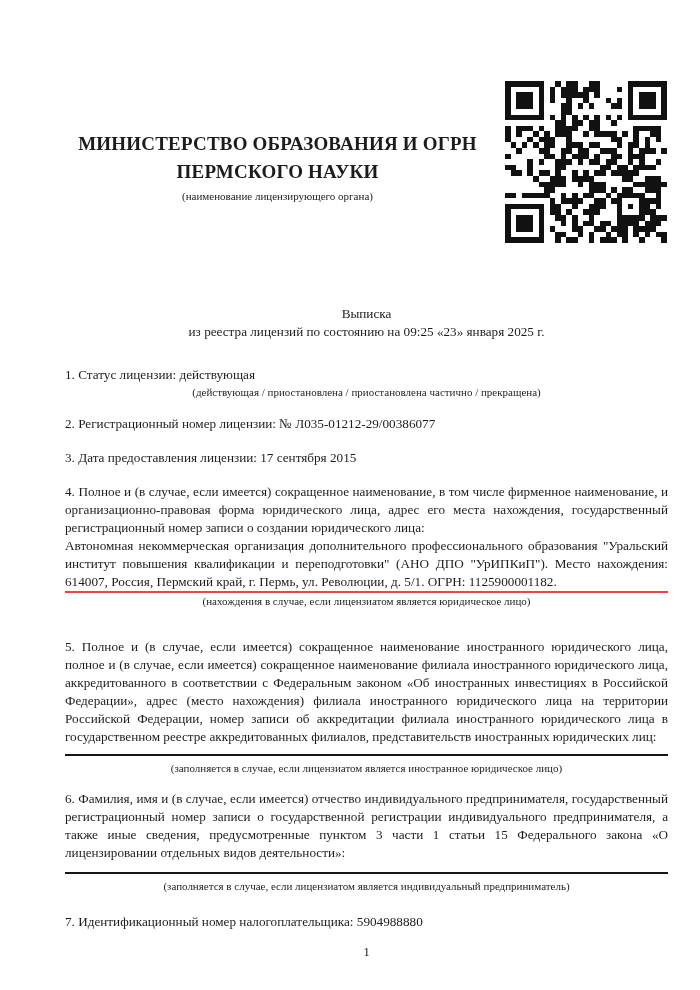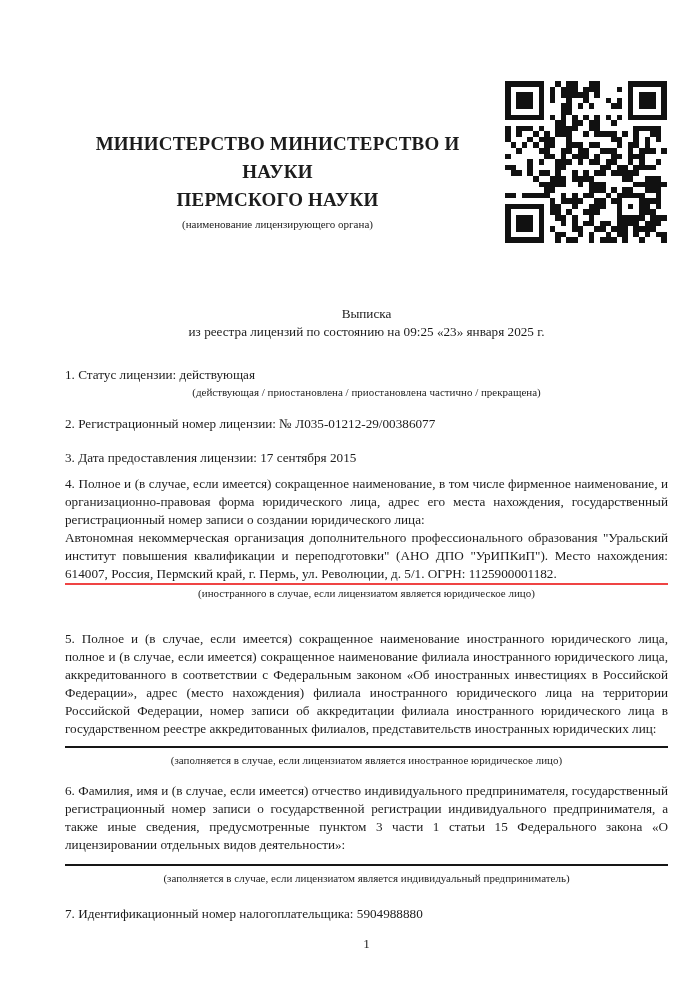--- a/index.html
+++ b/index.html
@@ -39,40 +39,40 @@
   .line-item{white-space:normal;}
   .para{text-align:justify;}
   .value-underlined{border-bottom:2px solid #ef4444;font-family:Liberation Serif, serif;}
   .field-blank{height:0;border-bottom:2px solid #161616;}
   .note{
     font-size:11px;line-height:14px;text-align:center;color:#1e1e1e;
   }
   .mt-note{margin-top:1px;}
   .mt-i2{margin-top:16px;}
   .mt-i3{margin-top:16px;}
-  .mt-i4{margin-top:8px;}
+  .mt-i4{margin-top:16px;}
   .mt-note4{margin-top:1px;}
   .mt-i5{margin-top:30px;}
   .mt-field5{margin-top:8px;}
   .mt-note5{margin-top:5px;}
   .mt-i6{margin-top:15px;}
   .mt-field6{margin-top:10px;}
   .mt-note6{margin-top:5px;}
   .mt-i7{margin-top:20px;}
   .page-number{
     margin-top:12px;text-align:center;font-size:13.2px;line-height:18px;
   }
 </style>
 </head>
 <body>
 
 <div class="page">
 
   <div class="org-block">
-    <div class="org-name">МИНИСТЕРСТВО МИНИСТЕРСТВО И НАУКИ</div>
+    <div class="org-name">МИНИСТЕРСТВО ОБРАЗОВАНИЯ И ОГРН</div>
     <div class="org-name">ПЕРМСКОГО НАУКИ</div>
     <div class="org-caption">(наименование лицензирующего органа)</div>
   </div>
 
   <div class="qr">
     <svg id="qr-svg" width="162" height="162" viewBox="0 0 29 29" shape-rendering="crispEdges" aria-hidden="true">
         <rect x="0" y="0" width="29" height="29" fill="#ffffff"></rect>
         <rect x="0" y="0" width="1" height="1" fill="#111111"></rect>
         <rect x="1" y="0" width="1" height="1" fill="#111111"></rect>
         <rect x="2" y="0" width="1" height="1" fill="#111111"></rect>
@@ -506,21 +506,21 @@
 
     <div class="line-item">1. Статус лицензии: действующая</div>
     <div class="note mt-note">(действующая / приостановлена / приостановлена частично / прекращена)</div>
 
     <div class="line-item mt-i2">2. Регистрационный номер лицензии: № Л035-01212-29/00386077</div>
 
     <div class="line-item mt-i3">3. Дата предоставления лицензии: 17 сентября 2015</div>
 
     <div class="para mt-i4">4. Полное и (в случае, если имеется) сокращенное наименование, в том числе фирменное наименование, и организационно-правовая форма юридического лица, адрес его места нахождения, государственный регистрационный номер записи о создании юридического лица:</div>
     <div class="para value-underlined">Автономная некоммерческая организация дополнительного профессионального образования "Уральский институт повышения квалификации и переподготовки" (АНО ДПО "УрИПКиП"). Место нахождения: 614007, Россия, Пермский край, г. Пермь, ул. Революции, д. 5/1. ОГРН: 1125900001182.</div>
-    <div class="note mt-note4">(иностранного в случае, если лицензиатом является юридическое лицо)</div>
+    <div class="note mt-note4">(нахождения в случае, если лицензиатом является юридическое лицо)</div>
 
     <div class="para mt-i5">5. Полное и (в случае, если имеется) сокращенное наименование иностранного юридического лица, полное и (в случае, если имеется) сокращенное наименование филиала иностранного юридического лица, аккредитованного в соответствии с Федеральным законом «Об иностранных инвестициях в Российской Федерации», адрес (место нахождения) филиала иностранного юридического лица на территории Российской Федерации, номер записи об аккредитации филиала иностранного юридического лица в государственном реестре аккредитованных филиалов, представительств иностранных юридических лиц:</div>
     <div class="field-blank mt-field5"></div>
     <div class="note mt-note5">(заполняется в случае, если лицензиатом является иностранное юридическое лицо)</div>
 
     <div class="para mt-i6">6. Фамилия, имя и (в случае, если имеется) отчество индивидуального предпринимателя, государственный регистрационный номер записи о государственной регистрации индивидуального предпринимателя, а также иные сведения, предусмотренные пунктом 3 части 1 статьи 15 Федерального закона «О лицензировании отдельных видов деятельности»:</div>
     <div class="field-blank mt-field6"></div>
     <div class="note mt-note6">(заполняется в случае, если лицензиатом является индивидуальный предприниматель)</div>
 
     <div class="line-item mt-i7">7. Идентификационный номер налогоплательщика: 5904988880</div>

